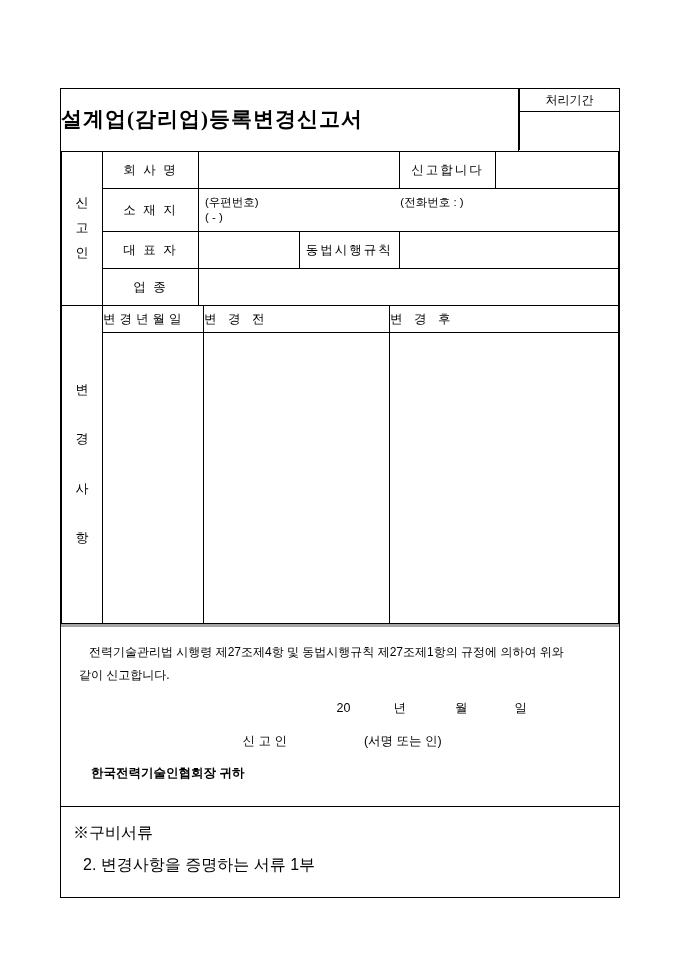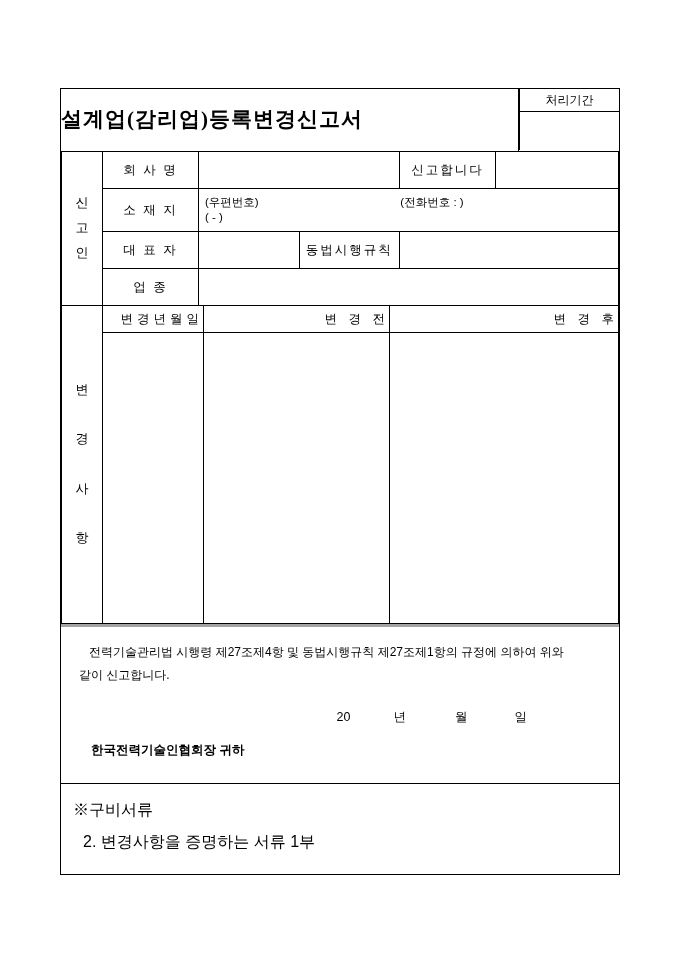--- a/index.html
+++ b/index.html
@@ -90,42 +90,42 @@
     letter-spacing: 2px;
   }
   .cell-pad { padding: 3px 6px; }
   .sub {
     font-size: 11.5px;
   }
   .h-36 { height: 36px; }
   .h-30 { height: 30px; }
 
   .chg-head {
-    text-align: right;
+    text-align: left;
     font-size: 12.5px;
     letter-spacing: 4px;
     height: 26px;
   }
   .chg-body { height: 290px; }
 
   .stmt {
     padding: 14px 18px 6px 18px;
     font-size: 12px;
     line-height: 1.9;
     border-left: none;
     border-right: none;
     border-top: 3px solid #a3a3a3;
     border-bottom: none;
   }
   .date-line {
     text-align: center;
     font-size: 12.5px;
     padding: 10px 0 6px 0;
   }
-  .date-line span { display: inline-block; margin-top: 9px; }
+  .date-line span { display: inline-block; }
   .sign-line {
     font-size: 12.5px;
     padding: 4px 0 4px 0;
   }
   .assoc-line {
     font-size: 12.5px;
     font-weight: bold;
     padding: 4px 0 14px 12px;
   }
   .docs {
@@ -222,20 +222,26 @@
       <div class="date-line">
         <span style="width:180px"></span>
         <span>20</span>
         <span style="width:36px"></span>
         <span>년</span>
         <span style="width:42px"></span>
         <span>월</span>
         <span style="width:40px"></span>
         <span>일</span>
       </div>
+      <div class="sign-line">
+        <span style="display:inline-block;width:160px"></span>
+        <span>신 고 인</span>
+        <span style="display:inline-block;width:70px"></span>
+        <span>(서명 또는 인)</span>
+      </div>
       <div class="assoc-line">한국전력기술인협회장 귀하</div>
     </div>
 
     <div class="docs">
       <div>※구비서류</div>
       <div class="pad-l">2. 변경사항을 증명하는 서류 1부</div>
     </div>
 
   </div>
 </div>

